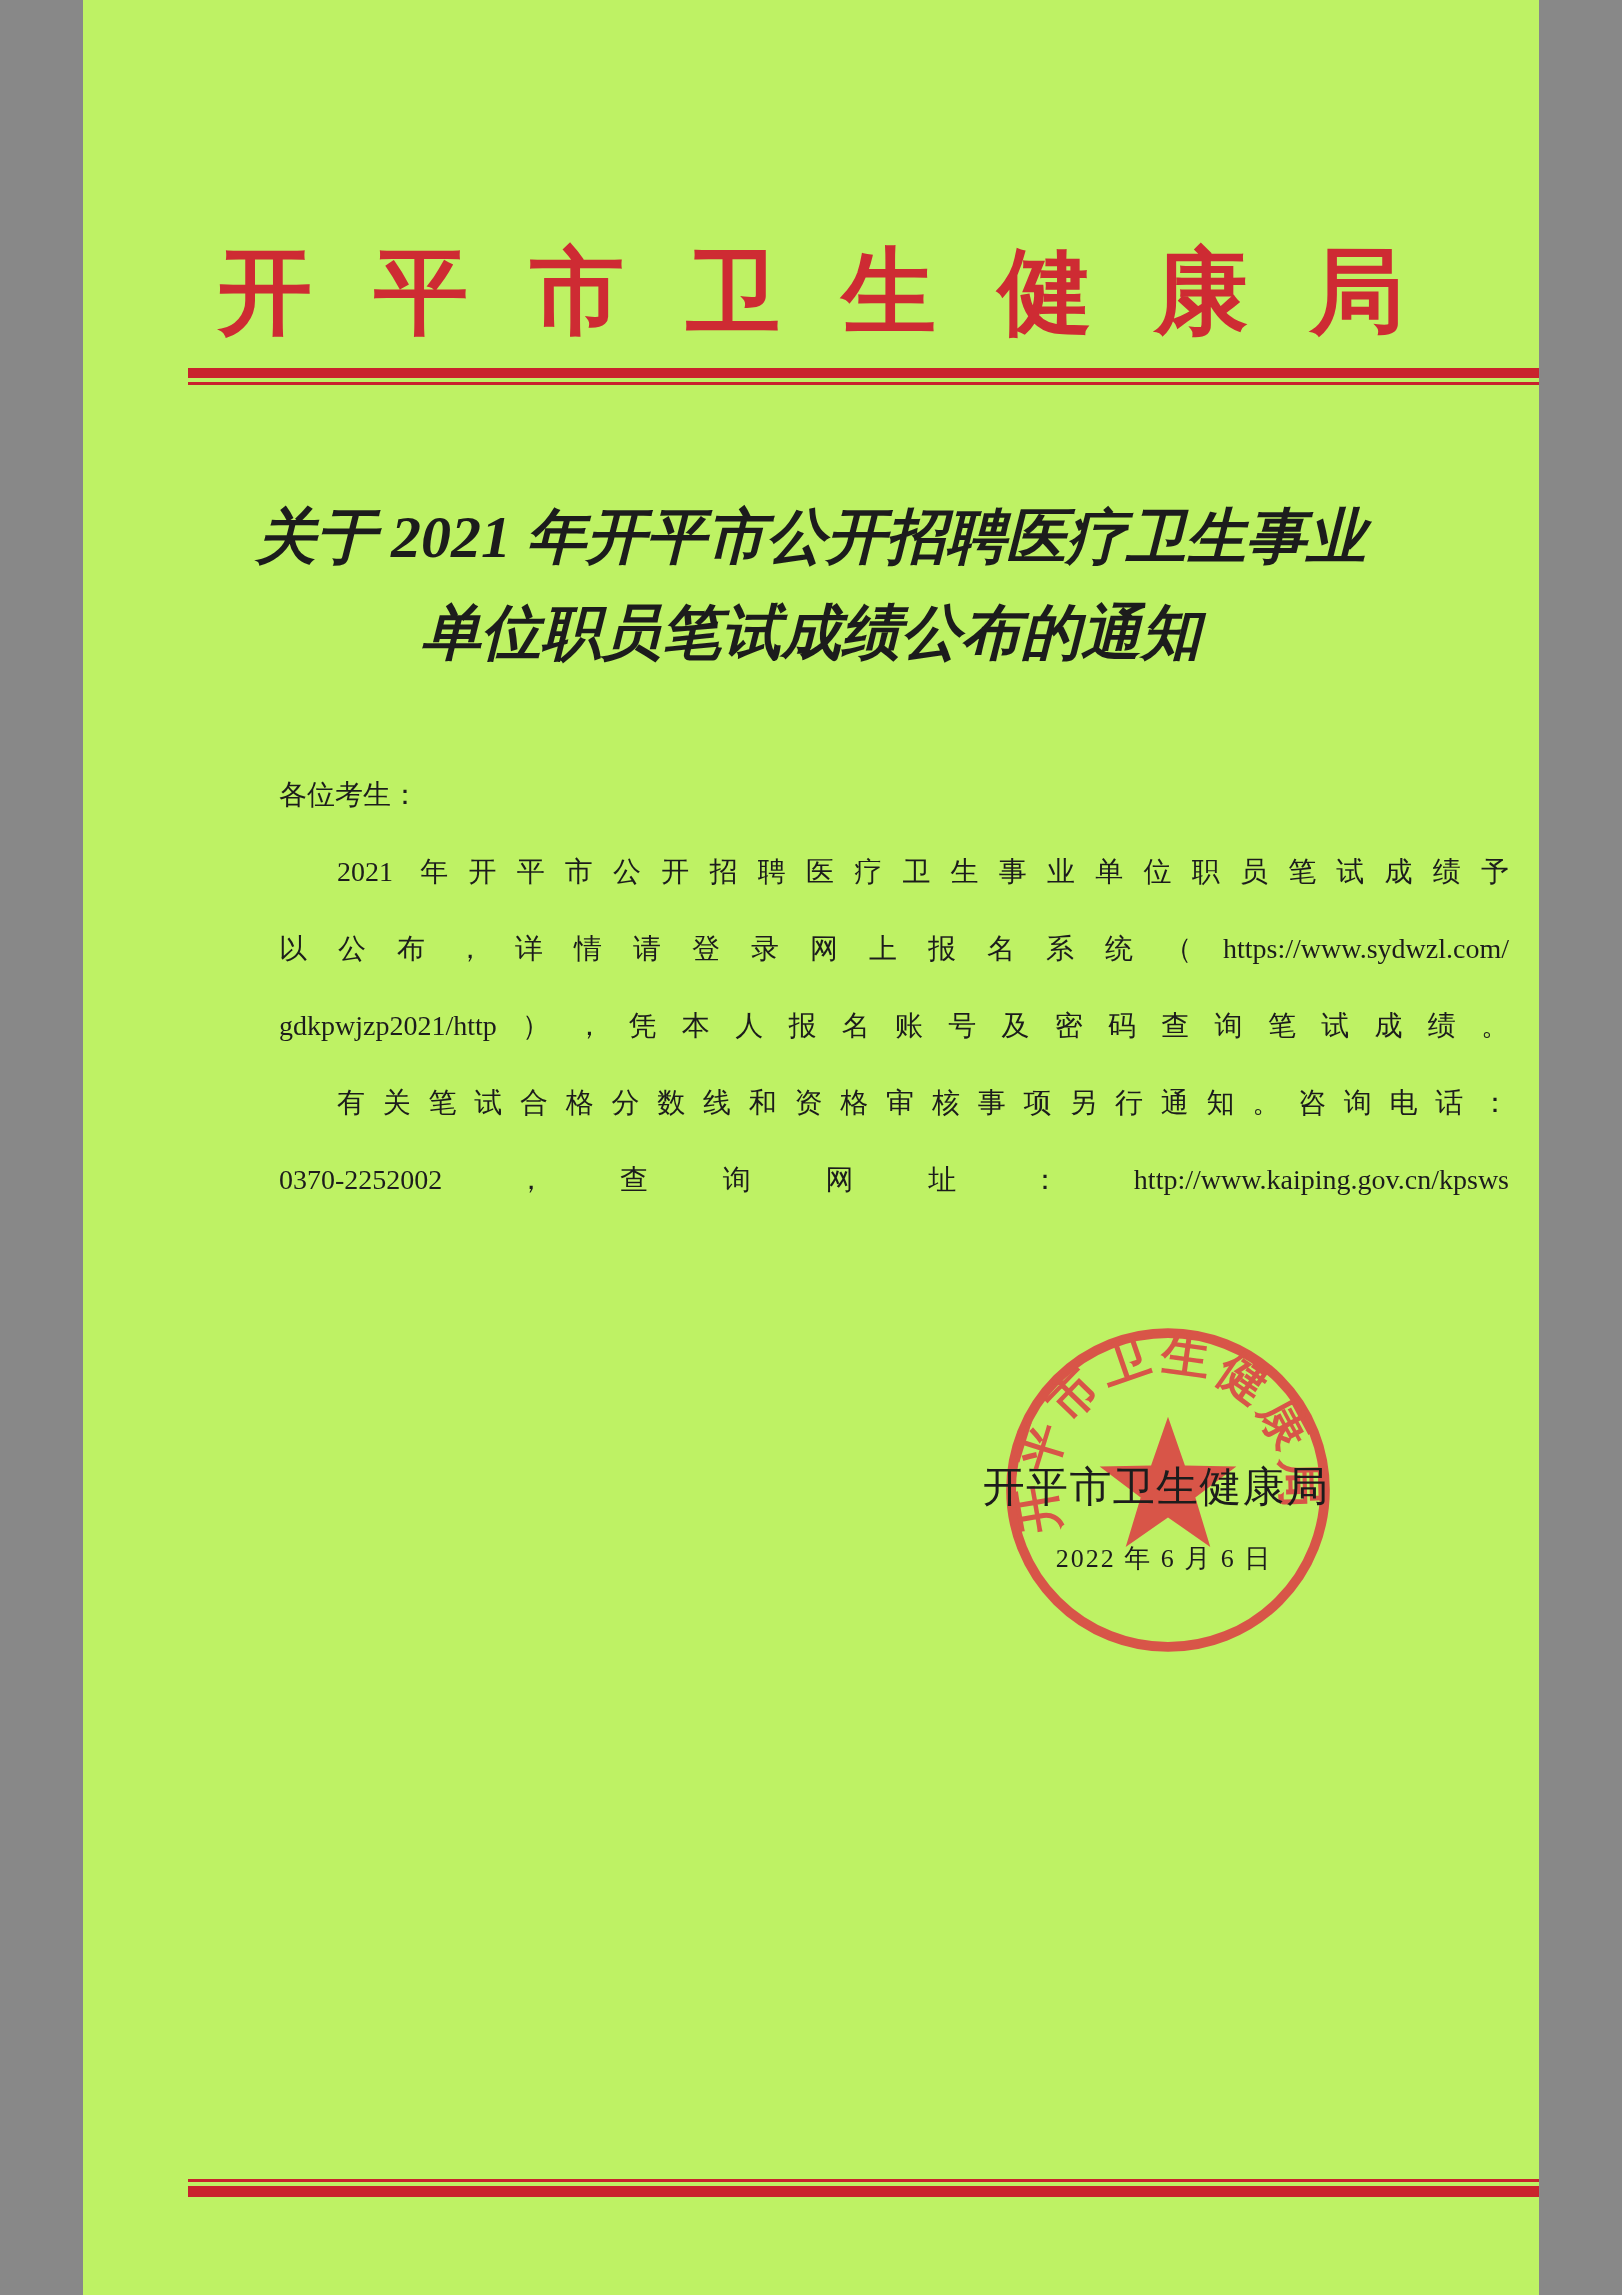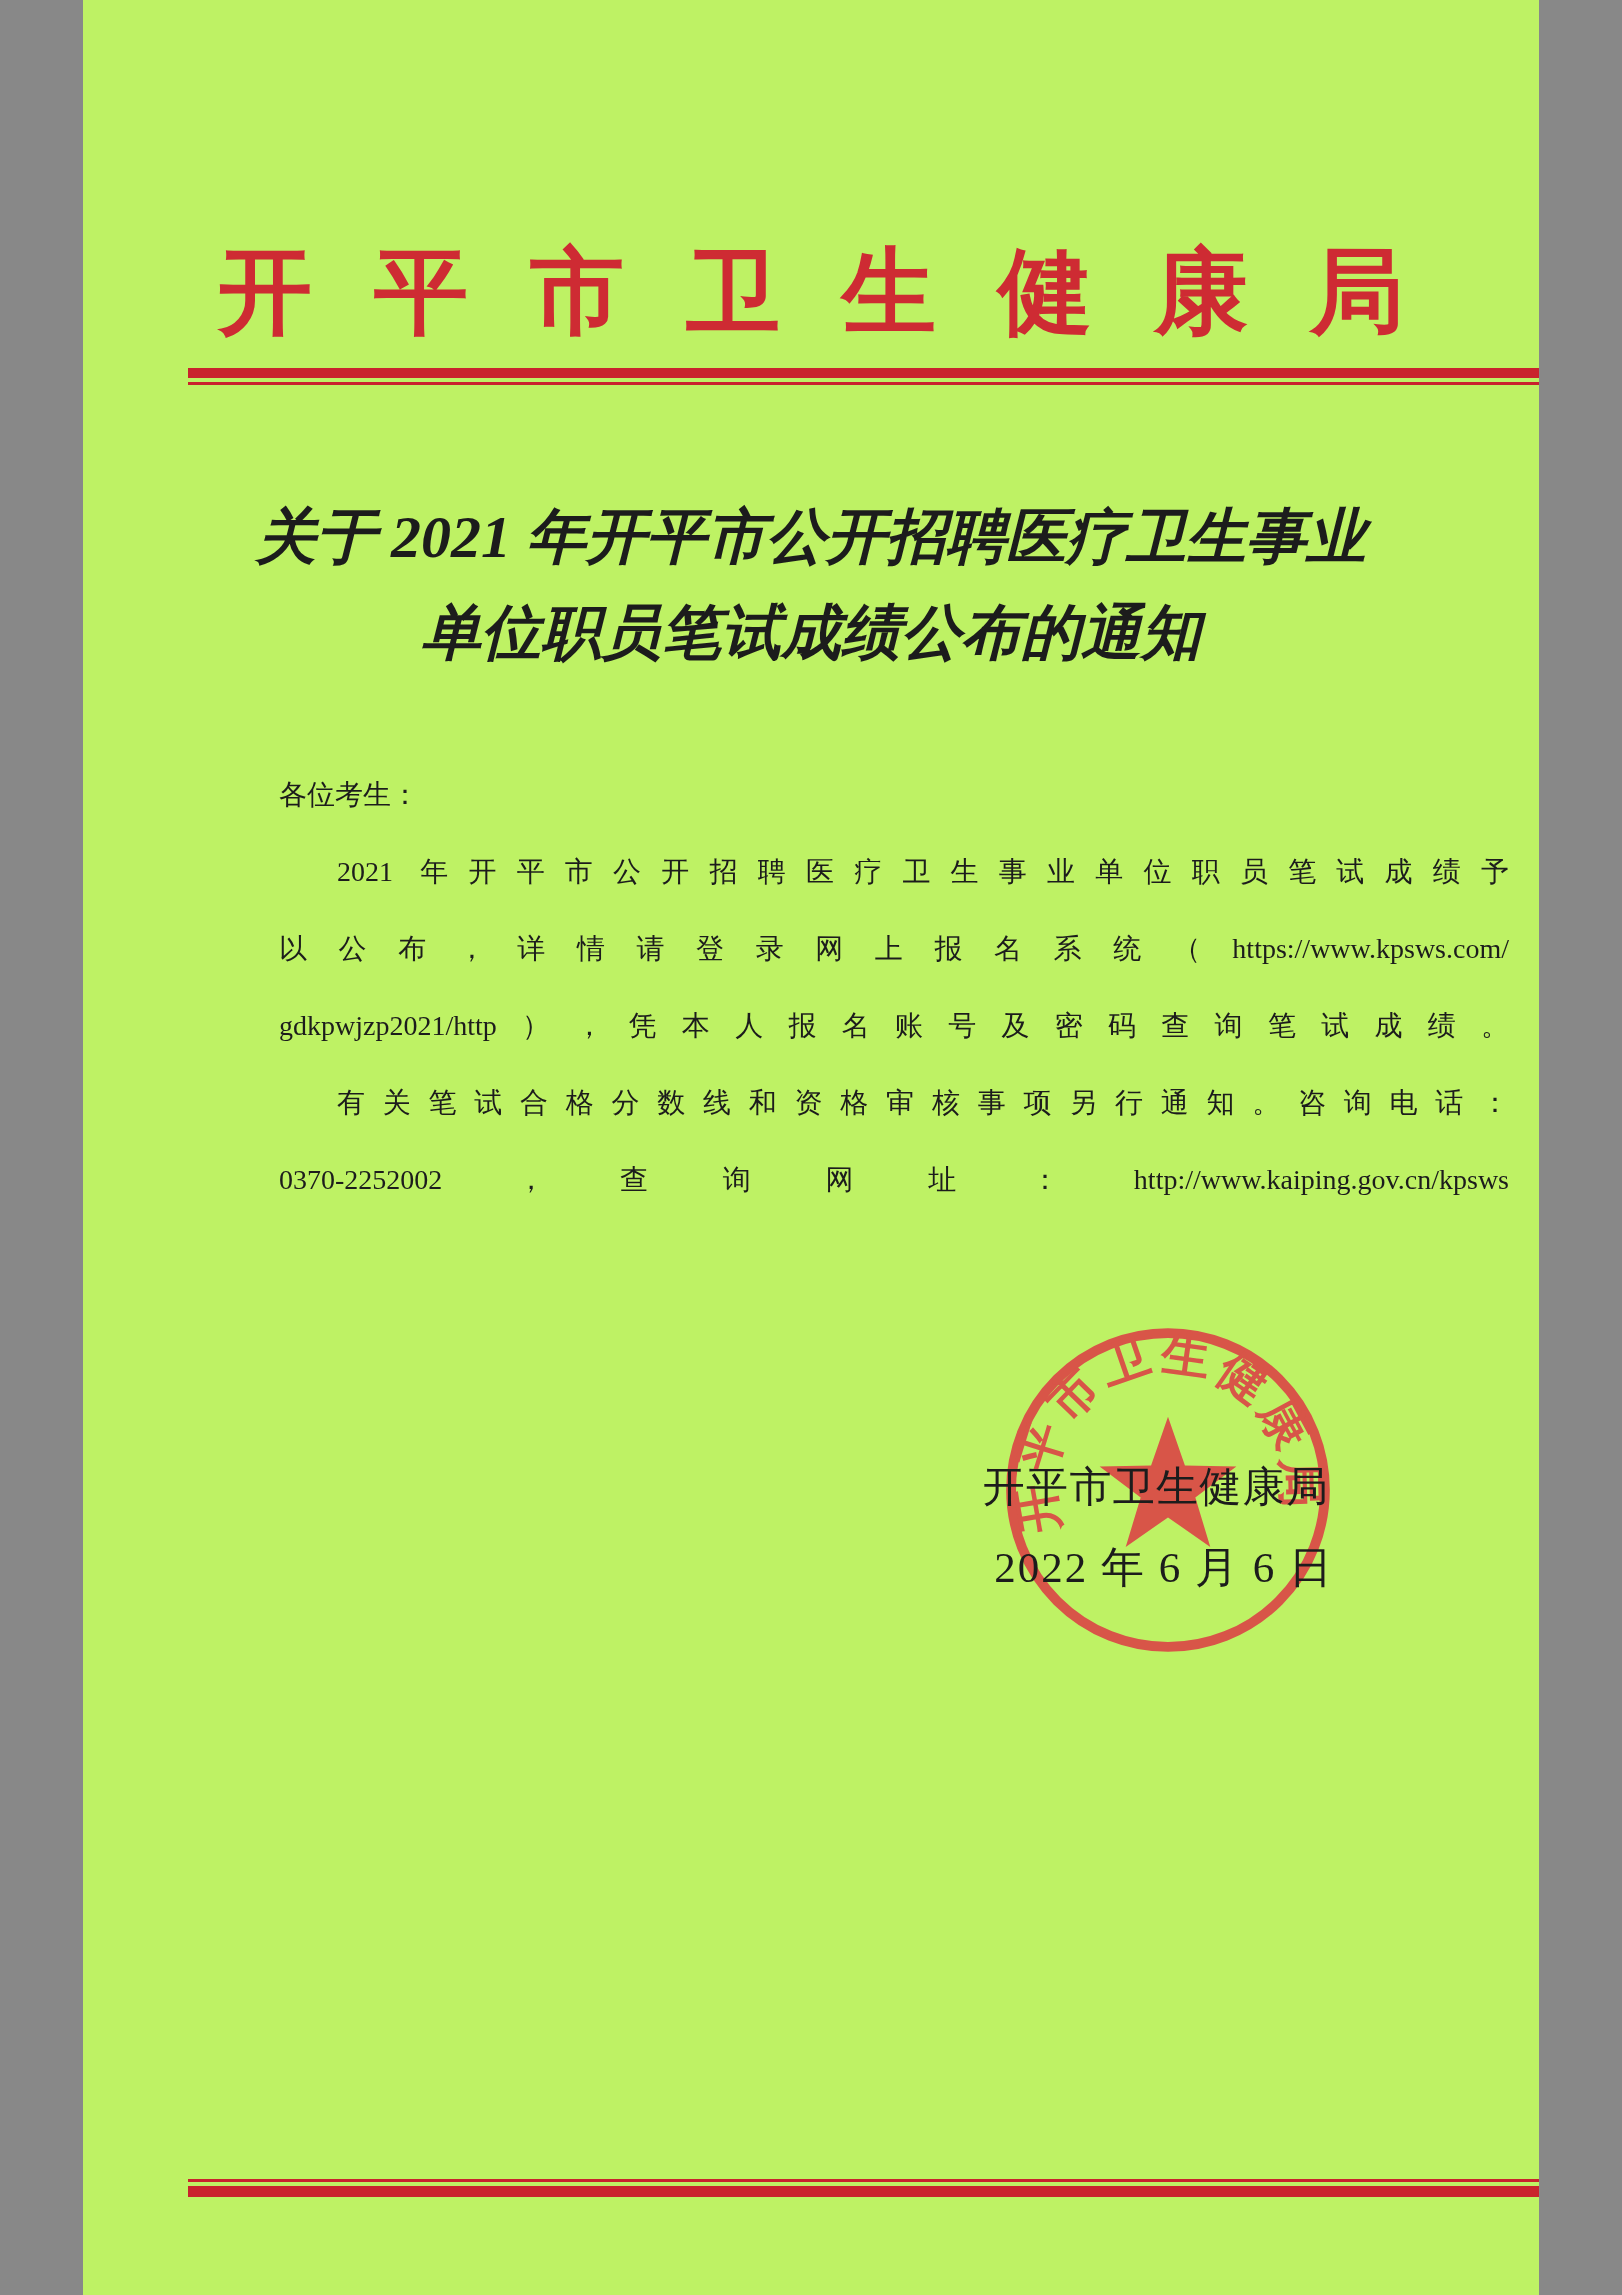--- a/index.html
+++ b/index.html
@@ -72,21 +72,21 @@
     top:1466px;left:890px;width:366px;
     font-size:42px;line-height:1;
     letter-spacing:1.3px;
     text-align:center;
     white-space:nowrap;
     color:var(--ink-black);
   }
   .sign-date{
     position:absolute;
     top:1546px;left:911px;width:340px;
-    font-size:43px;line-height:1;
+    font-size:26px;line-height:1;
     letter-spacing:2px;
     text-align:center;
     white-space:nowrap;
     color:var(--ink-black);
   }
 </style>
 </head>
 <body>
 
 <div class="page">
@@ -97,21 +97,21 @@
   <div class="rule rule-top-thin"></div>
 
   <div class="doc-title">
     <div>关于 2021 年开平市公开招聘医疗卫生事业</div>
     <div>单位职员笔试成绩公布的通知</div>
   </div>
 
   <div class="body-block">
     <div class="body-line">各位考生：</div>
     <div class="body-line fill indent">2021 年开平市公开招聘医疗卫生事业单位职员笔试成绩予</div>
-    <div class="body-line fill">以公布，详情请登录网上报名系统（https://www.kpsws.com/</div>
+    <div class="body-line fill">以公布，详情请登录网上报名系统（https://www.sydwzl.com/</div>
     <div class="body-line fill">gdkpwjzp2021/http），凭本人报名账号及密码查询笔试成绩。</div>
     <div class="body-line fill indent">有关笔试合格分数线和资格审核事项另行通知。咨询电话：</div>
     <div class="body-line fill">0370-2252002，查询网址：http://www.kaiping.gov.cn/kpsws</div>
   </div>
 
   <svg class="seal" viewBox="0 0 520 520">
     <circle cx="260" cy="260" r="240" fill="none" stroke="#dc4045" stroke-width="15"></circle>
     <polygon fill="#dc4045" points="260,148 285.9,222.4 364.6,224 301.8,271.6 324.7,347 260,302 195.3,347 218.2,271.6 155.4,224 234.1,222.4"></polygon>
     <path id="seal-arc" d="M 95.5 319.9 A 177 177 0 1 1 424.4 319.9" fill="none"></path>
     <text font-size="74" fill="#dc4045" font-family="Liberation Serif, DejaVu Serif, serif" font-weight="700">

